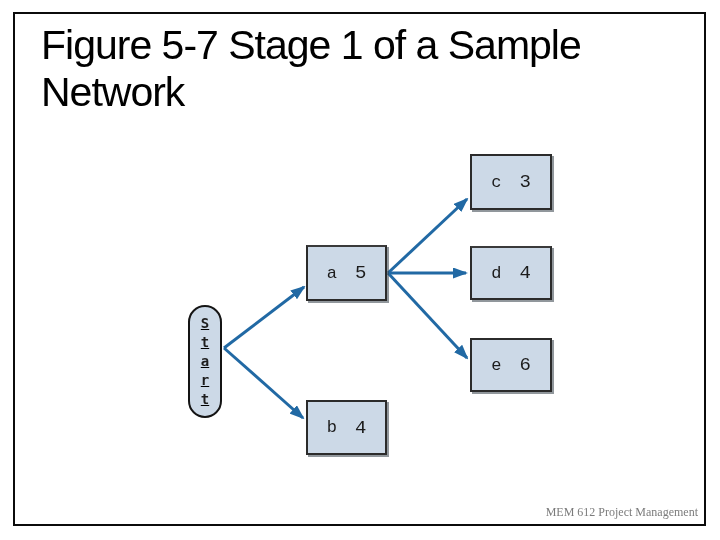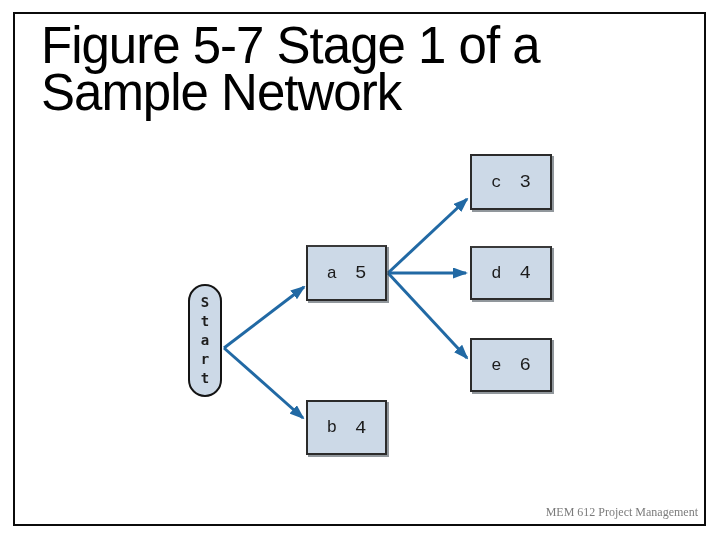--- a/index.html
+++ b/index.html
@@ -16,21 +16,21 @@
     border: 2px solid #0b0b0b;
     background: #ffffff;
     box-sizing: border-box;
   }
   .title {
     position: absolute;
     left: 26px; top: 8px;
     width: 615px;
     margin: 0;
     font-family: "Liberation Sans", sans-serif;
-    font-size: 51px;
+    font-size: 41px;
     line-height: 47px;
     font-weight: 500;
     letter-spacing: -1px;
     color: #000000;
   }
   .edges-svg {
     position: absolute;
     left: 0; top: 0;
     width: 689px; height: 510px;
     pointer-events: none;
@@ -52,29 +52,30 @@
     color: #1c1c1c;
   }
   .node-box .node-value { font-size: 19px; }
   .box-a { left: 291px; top: 231px; width: 81px; height: 56px; border-top-color:#3a3a3a; }
   .box-b { left: 291px; top: 386px; width: 81px; height: 55px; }
   .box-c { left: 455px; top: 140px; width: 82px; height: 56px; }
   .box-d { left: 455px; top: 232px; width: 82px; height: 54px; border-top-color:#3a3a3a; }
   .box-e { left: 455px; top: 324px; width: 82px; height: 54px; }
   .start-node {
     position: absolute;
-    left: 173px; top: 270px;
+    left: 173px; top: 291px;
     width: 34px; height: 113px;
     background: #ccd9e7;
     border: 2px solid #141414;
     border-radius: 17px;
     box-sizing: border-box;
     display: flex;
     align-items: center;
     justify-content: center;
+    text-decoration: underline;
   }
   .start-label {
     width: 13px;
     word-break: break-all;
     text-align: center;
     font-family: "DejaVu Sans Mono", monospace;
     font-weight: 700;
     font-size: 14px;
     line-height: 19px;
     color: #1e1e1e;

